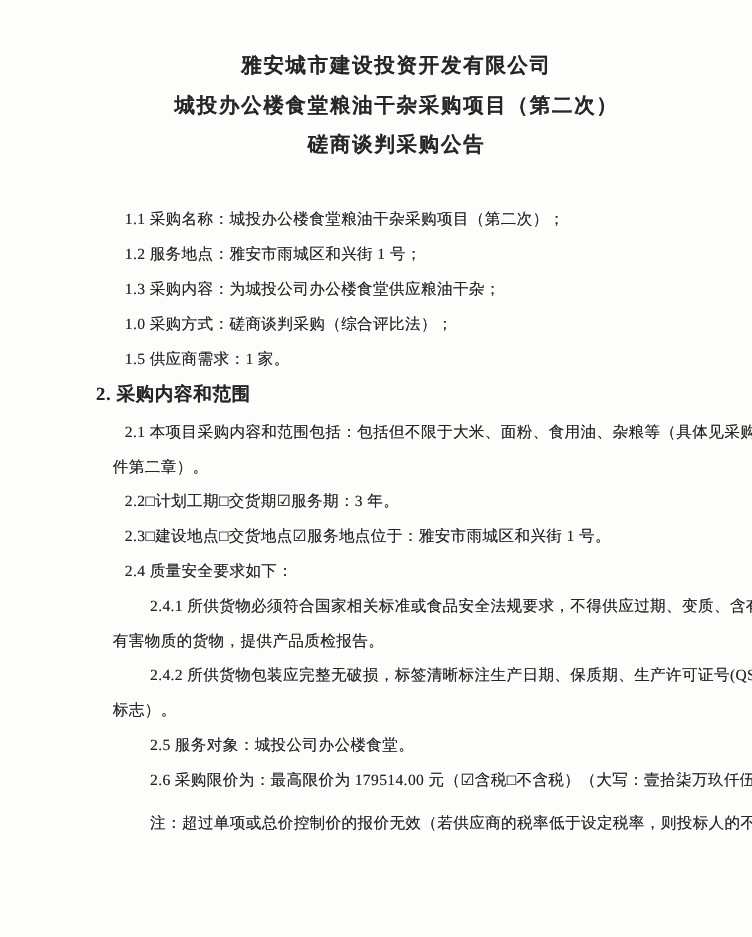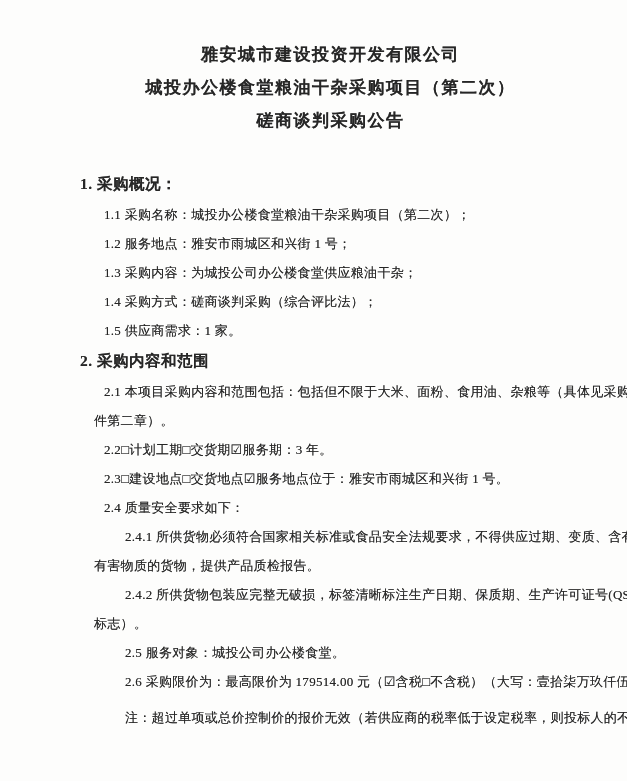--- a/index.html
+++ b/index.html
@@ -55,25 +55,24 @@
 
 <div class="page">
 
   <div class="title-block">
     <div class="title-line">雅安城市建设投资开发有限公司</div>
     <div class="title-line">城投办公楼食堂粮油干杂采购项目（第二次）</div>
     <div class="title-line">磋商谈判采购公告</div>
   </div>
 
   <div class="body-block">
-    <div class="line heading">1. 采购概况：</div>
     <div class="line item">1.1 采购名称：城投办公楼食堂粮油干杂采购项目（第二次）；</div>
     <div class="line item">1.2 服务地点：雅安市雨城区和兴街 1 号；</div>
     <div class="line item">1.3 采购内容：为城投公司办公楼食堂供应粮油干杂；</div>
-    <div class="line item">1.4 采购方式：磋商谈判采购（综合评比法）；</div>
+    <div class="line item">1.0 采购方式：磋商谈判采购（综合评比法）；</div>
     <div class="line item">1.5 供应商需求：1 家。</div>
     <div class="line heading">2. 采购内容和范围</div>
     <div class="line item">2.1 本项目采购内容和范围包括：包括但不限于大米、面粉、食用油、杂粮等（具体见采购文</div>
     <div class="line flush">件第二章）。</div>
     <div class="line item">2.2□计划工期□交货期☑服务期：3 年。</div>
     <div class="line item">2.3□建设地点□交货地点☑服务地点位于：雅安市雨城区和兴街 1 号。</div>
     <div class="line item">2.4 质量安全要求如下：</div>
     <div class="line subitem">2.4.1 所供货物必须符合国家相关标准或食品安全法规要求，不得供应过期、变质、含有</div>
     <div class="line flush">有害物质的货物，提供产品质检报告。</div>
     <div class="line subitem">2.4.2 所供货物包装应完整无破损，标签清晰标注生产日期、保质期、生产许可证号(QS/SC</div>

